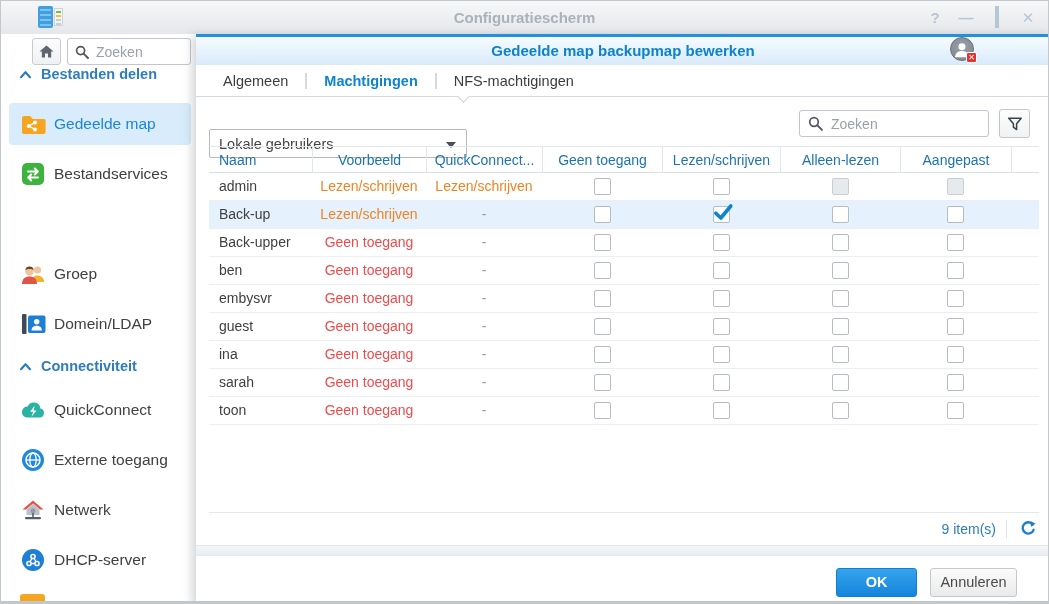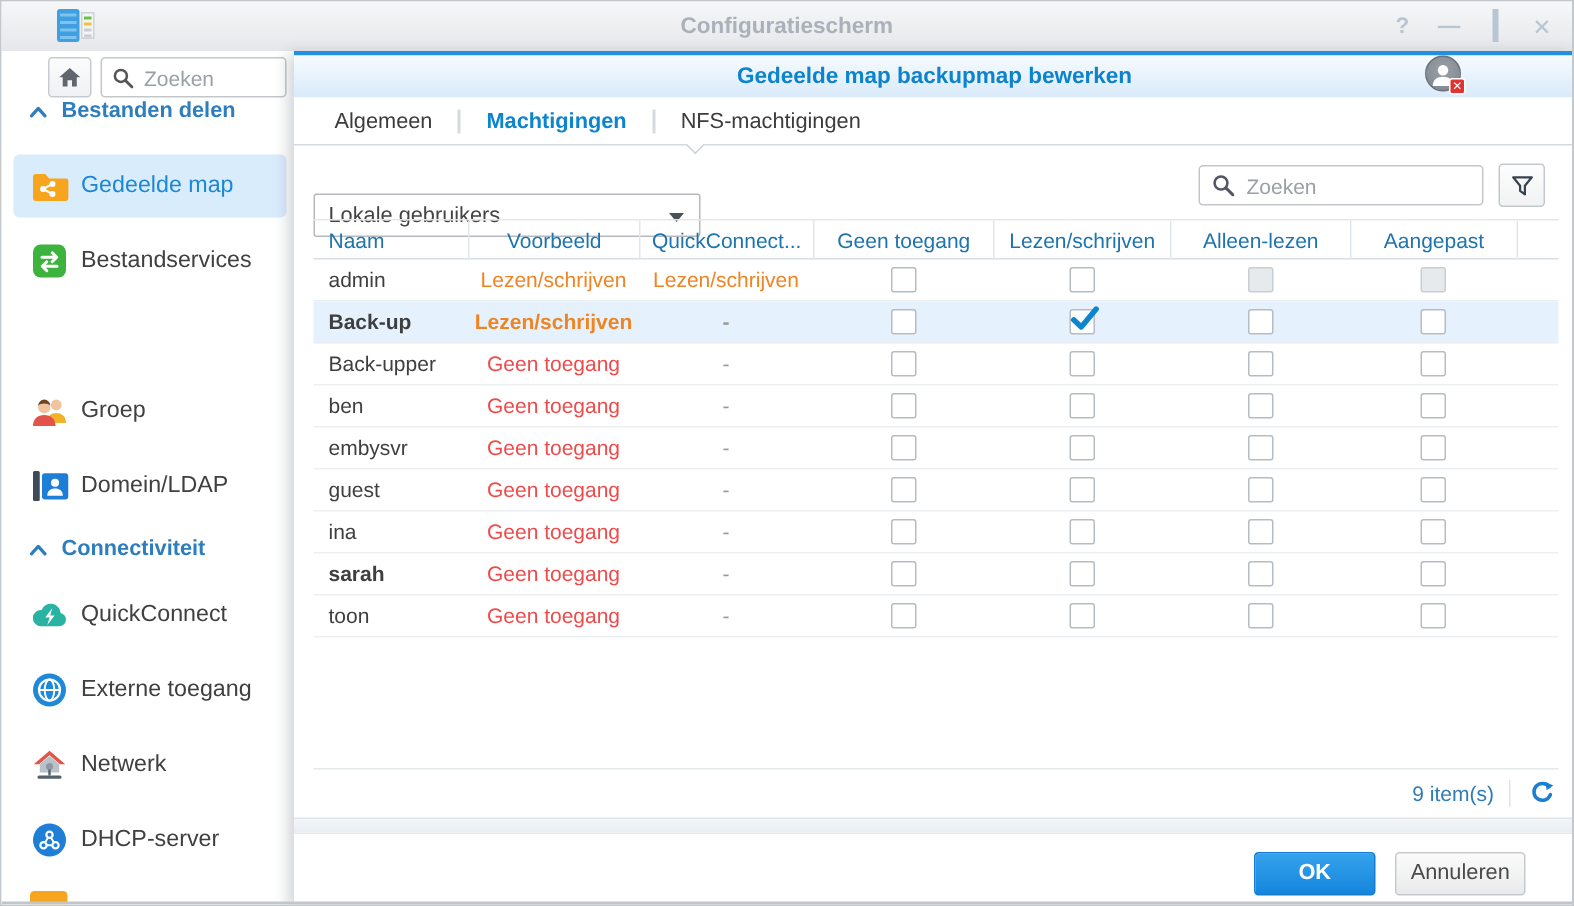--- a/index.html
+++ b/index.html
@@ -68,21 +68,21 @@
   .dlg-search input{width:130px;}
   .filter-btn{position:absolute;left:803px;top:75px;width:31px;height:29px;border:1px solid #c3c7cb;border-radius:3px;
     background:linear-gradient(#fdfdfd,#f0f2f3);display:flex;align-items:center;justify-content:center;cursor:pointer;}
   
   .table{position:absolute;left:13px;top:112px;width:830px;}
   .thead{display:flex;height:27px;border-top:1px solid #e3e8ec;border-bottom:1px solid #d9e0e5;}
   .th{height:26px;line-height:26px;text-align:center;font-size:14px;color:var(--table-header-blue,#1d74ae);
     border-left:1px solid #e1e7eb;cursor:pointer;overflow:hidden;white-space:nowrap;}
   .th:first-child{border-left:none;text-align:left;padding-left:10px;}
   .tr{display:flex;height:28px;border-bottom:1px solid #eceff2;cursor:pointer;}
-  .tr.selected{background:var(--row-highlight,#e5f2fd);font-weight:bold;}
+  .tr.selected{background:var(--row-highlight,#e5f2fd);}
   .td{height:27px;line-height:27px;font-size:14px;text-align:center;overflow:hidden;white-space:nowrap;}
   .td.name{text-align:left;padding-left:10px;color:#3f3f3f;}
   .td.perm-rw{color:var(--perm-rw,#ef8423);}
   .td.perm-noaccess{color:var(--perm-noaccess,#ee4c4c);}
   .td.dash{color:#999;}
   .cbcell{display:flex;align-items:center;justify-content:center;}
   .cb{position:relative;width:17px;height:17px;border:1px solid #b6bcc3;border-radius:2px;background:#fff;cursor:pointer;}
   .cb.disabled{background:#e7eaed;border-color:#c9ced3;cursor:default;}
   .cb svg{position:absolute;left:-1px;top:-4px;overflow:visible;}
   
@@ -422,21 +422,21 @@
               </div>
               <div class="td cbcell" style="width: 120px;">
                 <span class="cb"></span>
               </div>
               <div class="td cbcell" style="width: 111px;">
                 <span class="cb"></span>
               </div>
               <div class="td" style="width: 26px;"></div>
             </div>
             <div class="tr">
-              <div class="td name" style="width: 103px; font-weight: bold;">sarah</div>
+              <div class="td name" style="width: 103px;">sarah</div>
               <div class="td perm-noaccess" style="width: 114px;">Geen toegang</div>
               <div class="td dash" style="width: 116px;">-</div>
               <div class="td cbcell" style="width: 120px;">
                 <span class="cb"></span>
               </div>
               <div class="td cbcell" style="width: 118px;">
                 <span class="cb"></span>
               </div>
               <div class="td cbcell" style="width: 120px;">
                 <span class="cb"></span>

